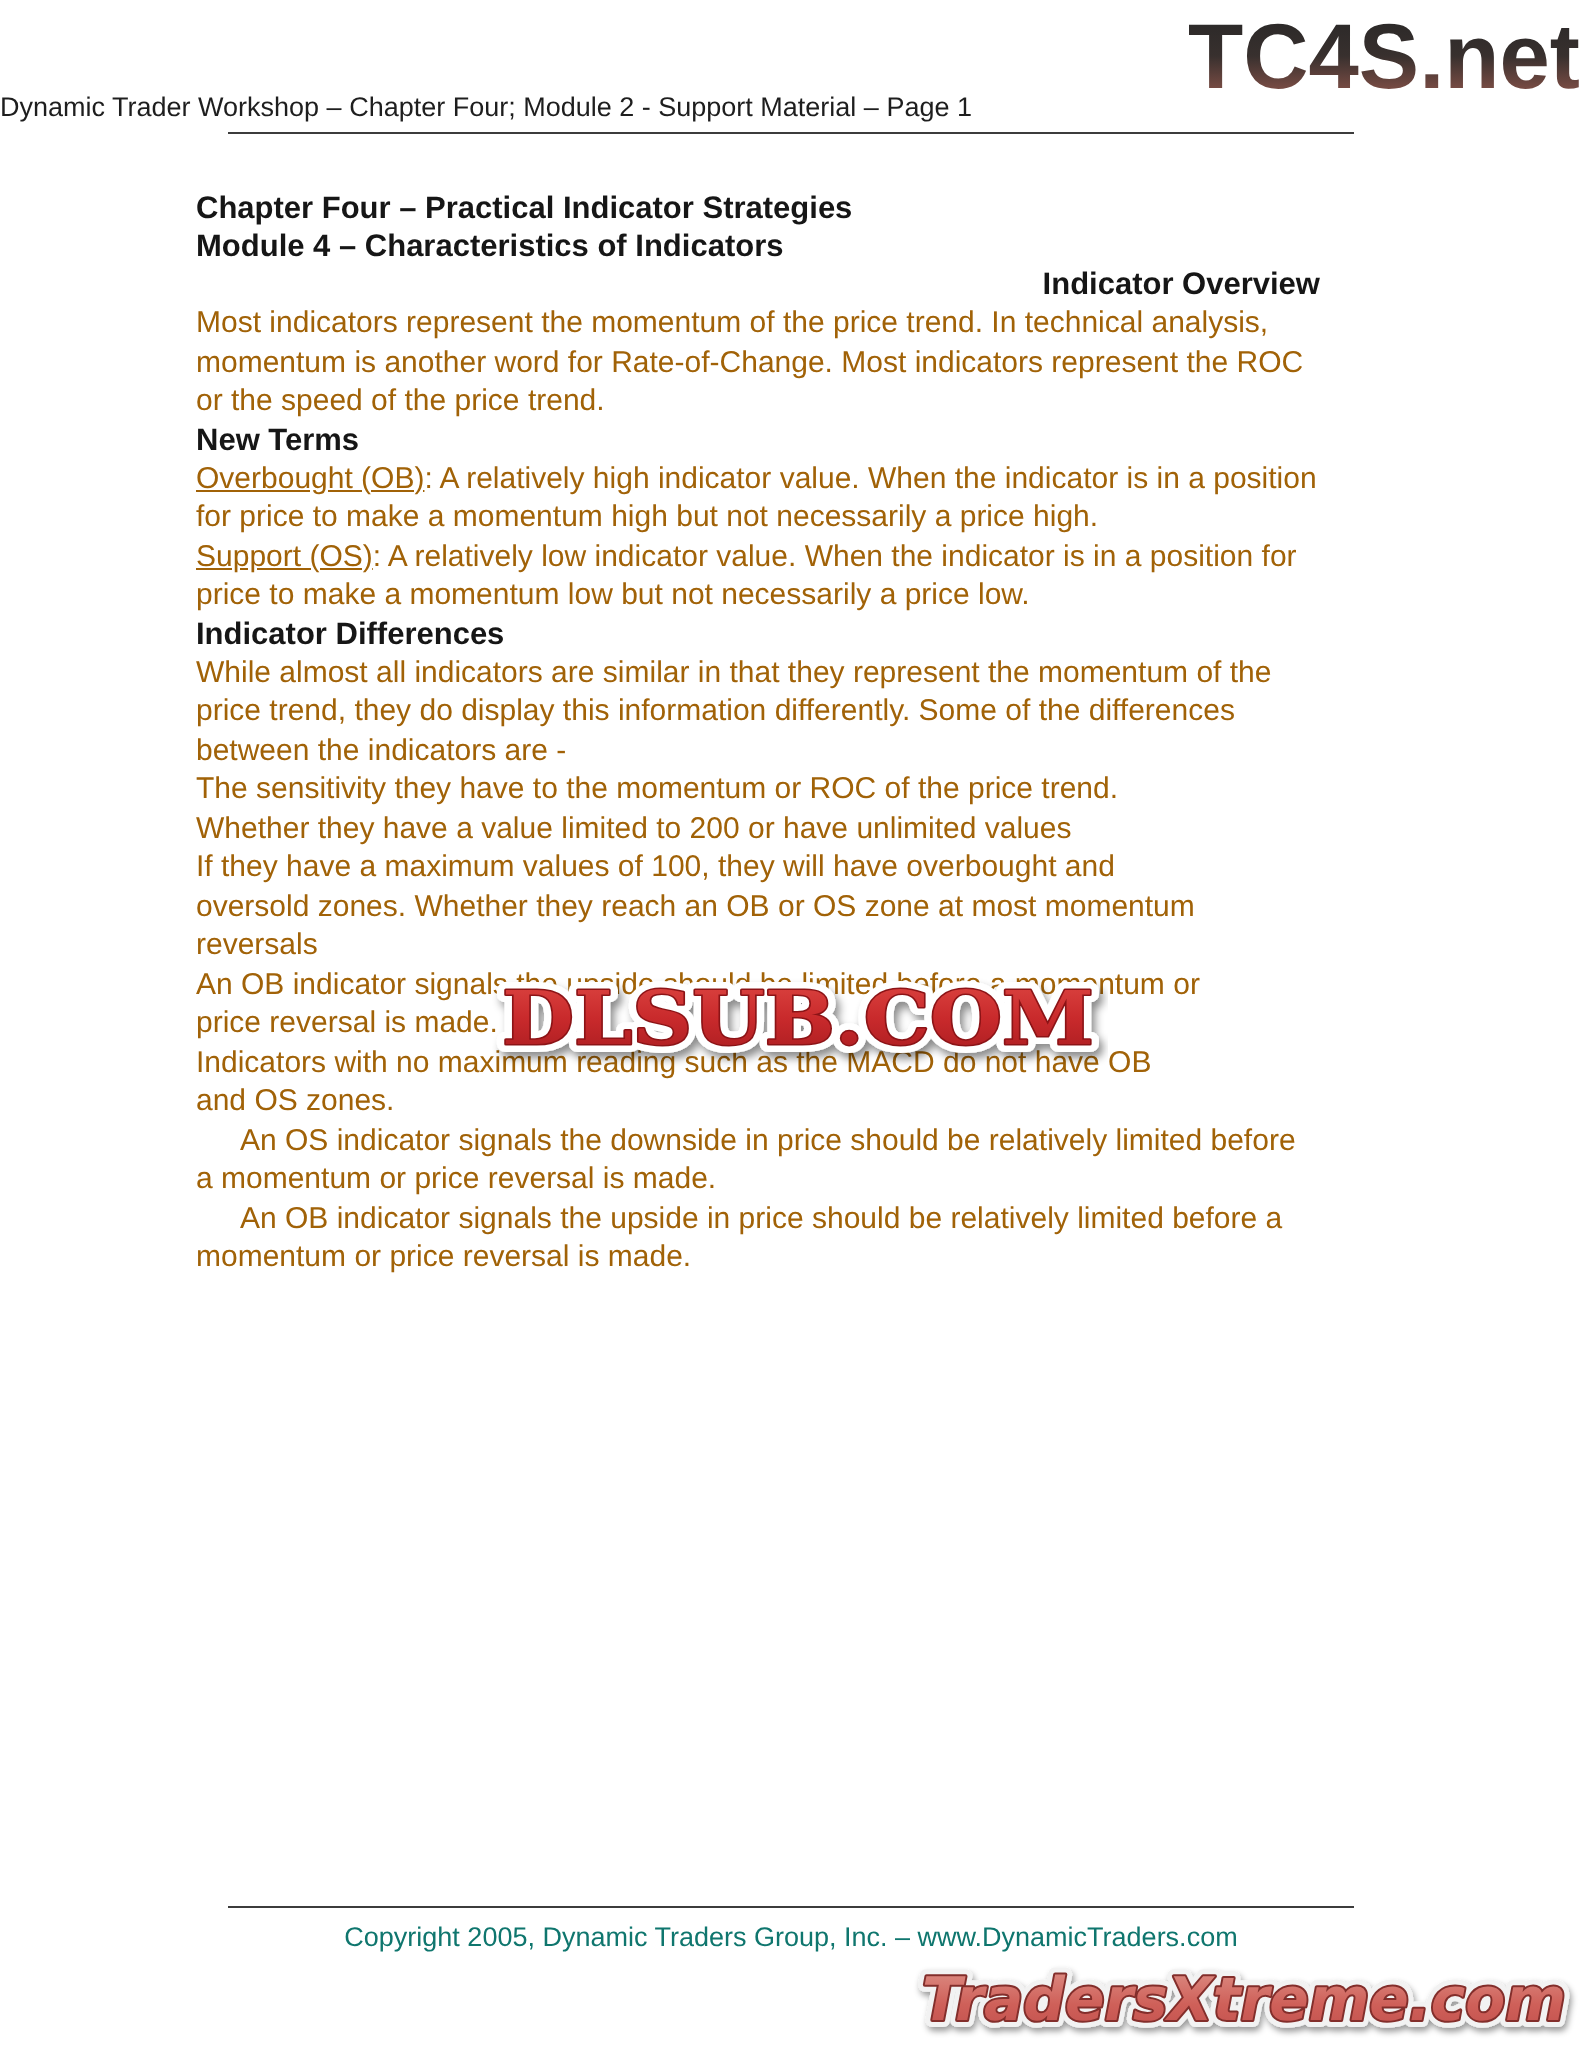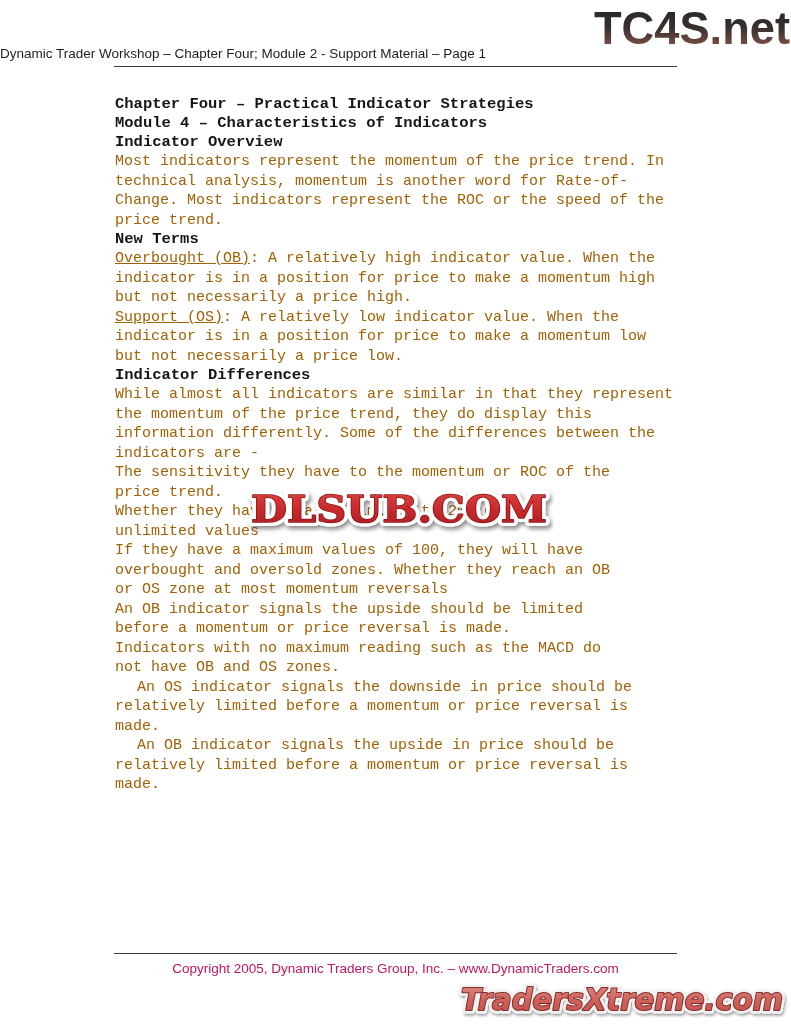--- a/index.html
+++ b/index.html
@@ -23,59 +23,58 @@
   }
   .header-rule {
     position: absolute;
     top: 66px; left: 114px;
     width: 563px;
     border-top: 1px solid #3c3c3c;
   }
   
   .content {
     position: absolute;
-    left: 115px; top: 95px;
+    left: 98px; top: 95px;
     width: 562px;
-    font-family: Liberation Mono, monospace;
   }
   .content h1, .content h2, .content p { margin: 0; padding: 0; }
   .content h1, .content h2 {
     font-size: 15.5px;
     line-height: 19px;
     font-weight: bold;
     color: #161616;
   }
   .content p {
     font-size: 15px;
     line-height: 19.5px;
     color: #a16207;
   }
   .mt6  { margin-top: 6px; }
   .mt7  { margin-top: 7px; }
   .mt8  { margin-top: 8px; }
   .mt10 { margin-top: 10px; }
   .mt35 { margin-top: 35px; }
-  .mt38 { margin-top: 38px; }
+  .mt38 { margin-top: 38px; text-align: right; }
   .indent { text-indent: 22px; }
   .term { text-decoration: underline; }
   .list-item { margin-left: 22px; width: 506px; }
   
   .footer-rule {
     position: absolute;
     top: 953px; left: 114px;
     width: 563px;
     border-top: 1px solid #3c3c3c;
   }
   .footer-text {
     position: absolute;
     top: 961px; left: 0;
     width: 791px;
     text-align: center;
     font-size: 13.5px;
-    color: #be185d;
+    color: #0f766e;
   }
   
   .tc4s-logo { position: absolute; top: 2px; left: 592px; }
   .dlsub-logo { position: absolute; top: 480px; left: 244px; }
   .tx-logo { position: absolute; top: 977px; left: 454px; }
 </style>
 </head>
 <body>
 
 <div class="page">

